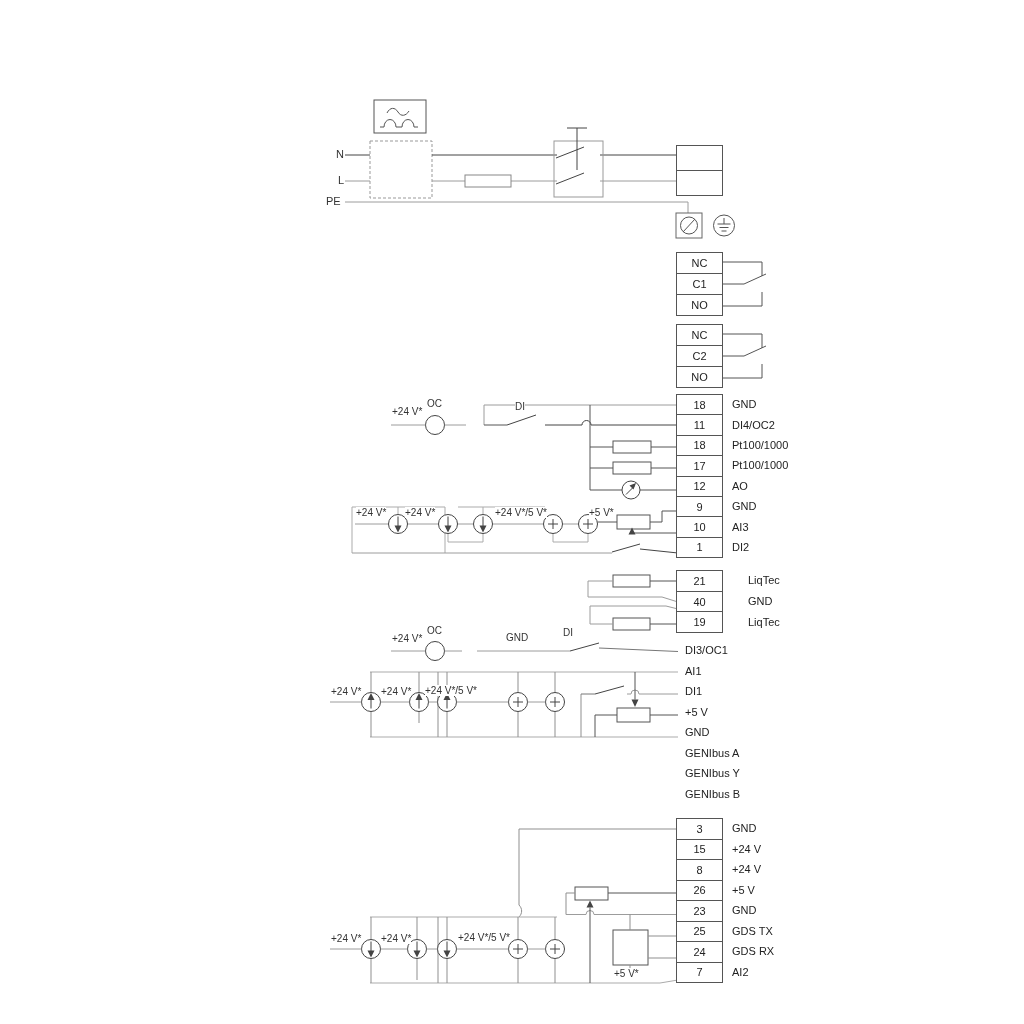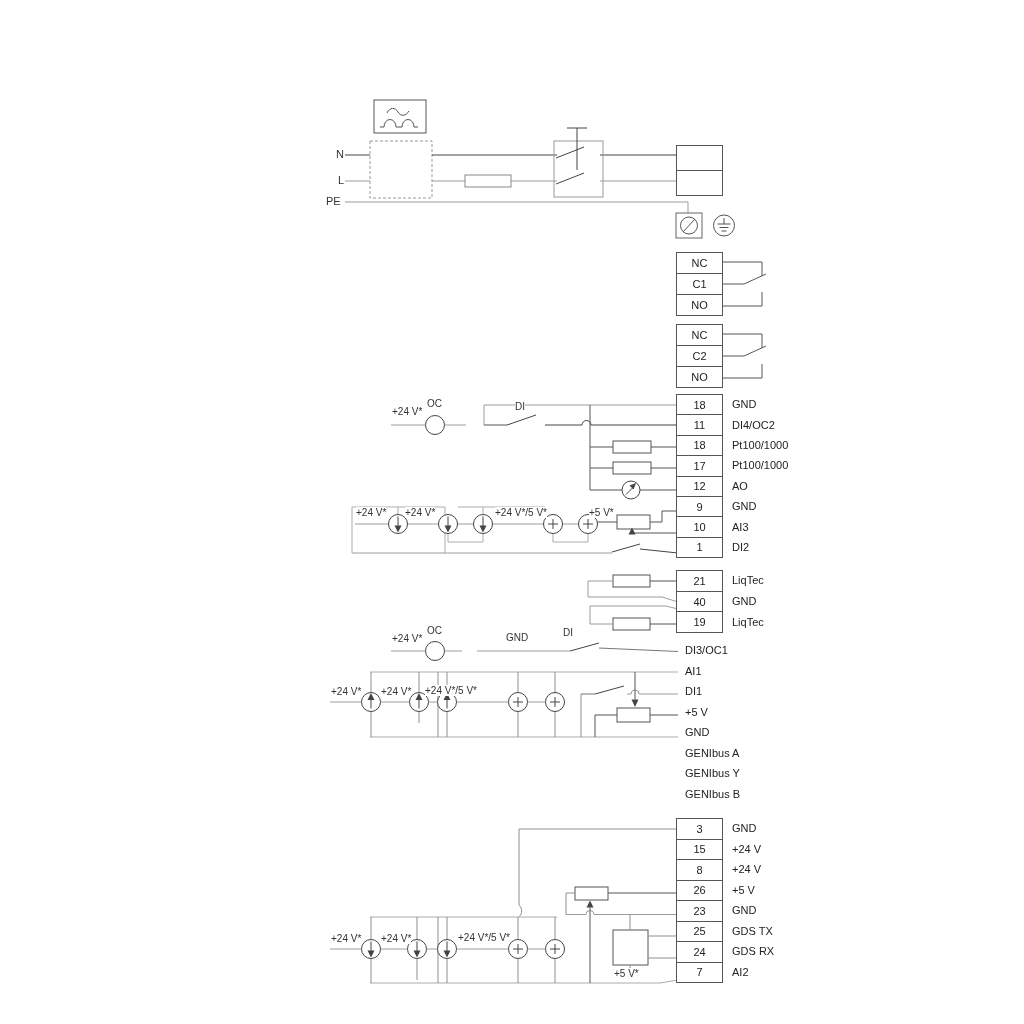--- a/index.html
+++ b/index.html
@@ -260,21 +260,21 @@
       <div class="tlab">DI4/OC2</div>
       <div class="tlab">Pt100/1000</div>
       <div class="tlab">Pt100/1000</div>
       <div class="tlab">AO</div>
       <div class="tlab">GND</div>
       <div class="tlab">AI3</div>
       <div class="tlab">DI2</div>
     </div>
   </div>
 
-  <div class="tgroup" style="left:676px;top:570px;--ch:21.7px;">
+  <div class="tgroup" style="left:676px;top:570px;gap:16px;--ch:21.7px;">
     <div class="tcol">
       <div class="tcell">
           <span>21</span>
         </div>
       <div class="tcell">
           <span>40</span>
         </div>
       <div class="tcell">
           <span>19</span>
         </div>

